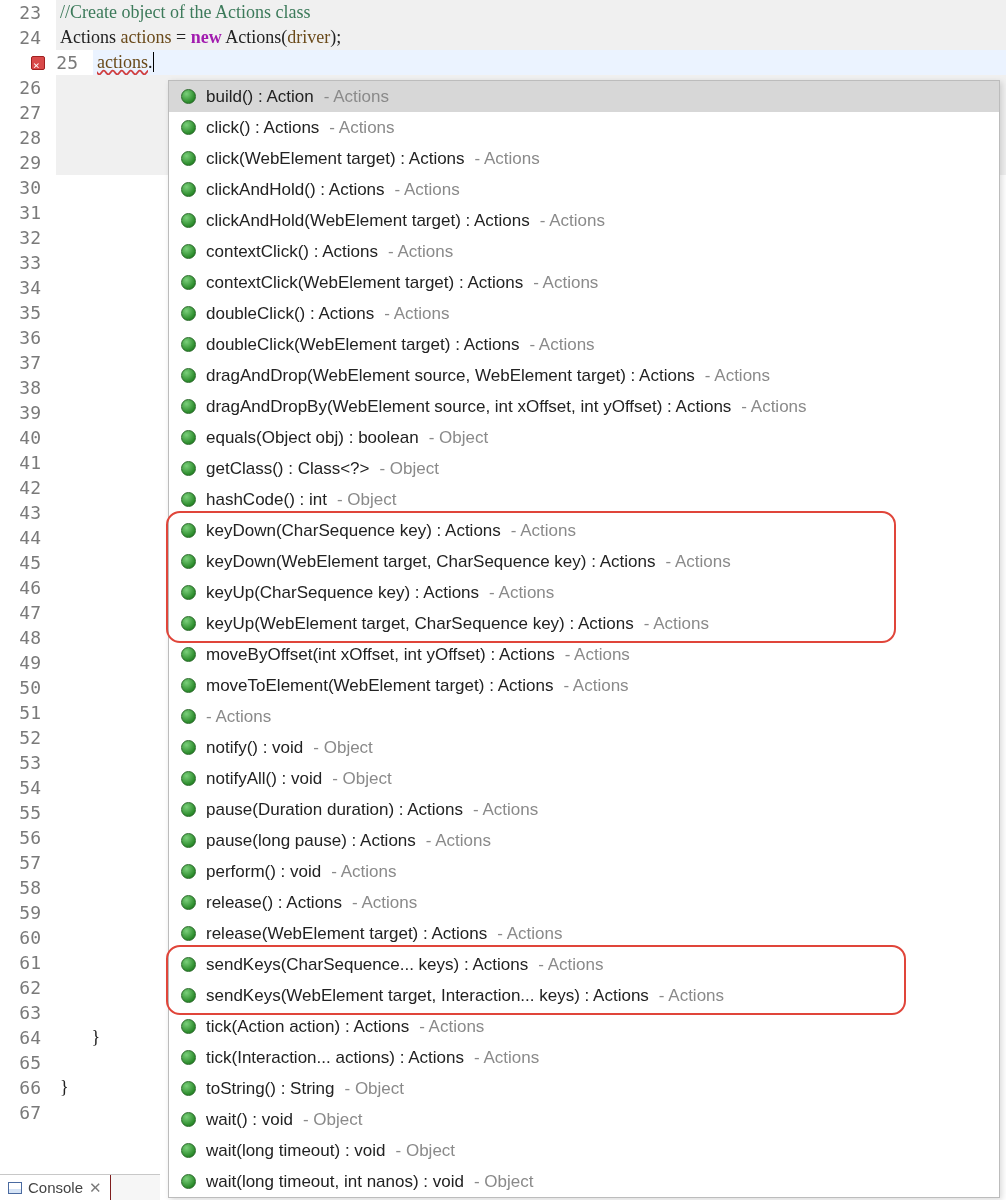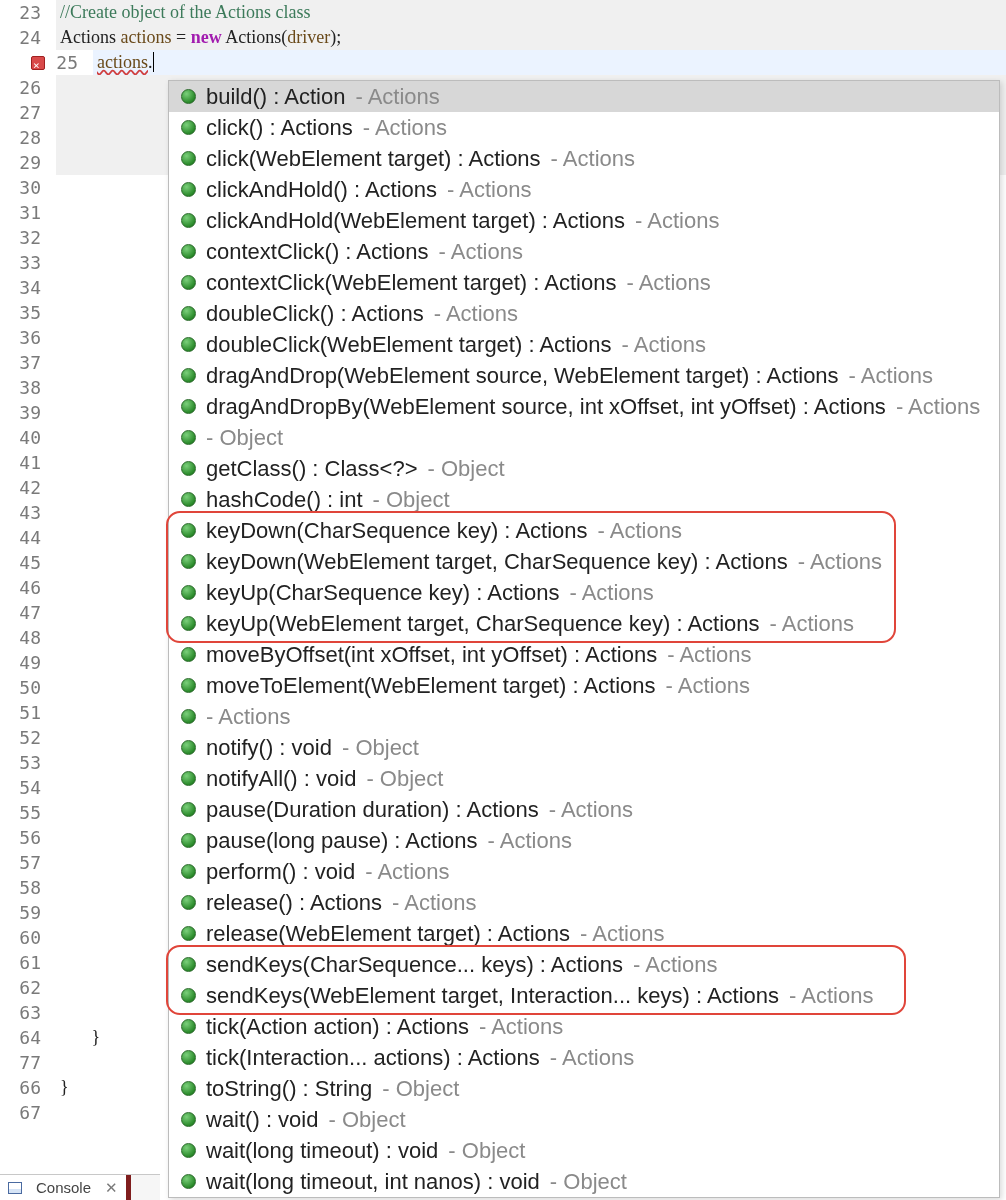--- a/index.html
+++ b/index.html
@@ -75,21 +75,21 @@
     border:1px solid #bcbcbc;
     box-shadow:2px 2px 6px rgba(0,0,0,.15);
     z-index:5;
   }
   .popup-row {
     display:flex;
     align-items:center;
     height:31px;
     padding:0 8px 0 12px;
     font-family:"Helvetica Neue", Arial, sans-serif;
-    font-size:22px;
+    font-size:17px;
     color:#222;
     gap:10px;
     cursor:default;
   }
   .popup-row.sel { background:#d7d7d7; }
   .pic {
     width:15px; height:15px;
     border-radius:50%;
     background:radial-gradient(circle at 35% 30%, #7bd07b 0%, #2a8a2a 70%, #176017 100%);
     border:1px solid #2a6a2a;
@@ -118,24 +118,24 @@
     background:#f6f6f6;
     display:flex;
     align-items:center;
     font-family:"Helvetica Neue", Arial, sans-serif;
     font-size:15px;
     color:#444;
   }
   .bottom-bar .tab {
     display:flex;
     align-items:center;
-    gap:14px;
+    gap:6px;
     padding:0 8px;
     height:100%;
-    border-right:5px solid #7f1d1d;
+    border-right:1px solid #7f1d1d;
     background:#fff;
   }
   .con-ic {
     width:14px; height:12px;
     border:1px solid #4a6aa0;
     background:linear-gradient(#ffffff 55%, #d6e4f6 55%);
   }
 </style>
 </head>
 <body>
@@ -303,21 +303,21 @@
     </div>
     <div class="editor-row">
       <div class="gutter">63</div>
       <div class="codecell"></div>
     </div>
     <div class="editor-row">
       <div class="gutter">64</div>
       <div class="codecell">       }</div>
     </div>
     <div class="editor-row">
-      <div class="gutter">77</div>
+      <div class="gutter">65</div>
       <div class="codecell"></div>
     </div>
     <div class="editor-row">
       <div class="gutter">66</div>
       <div class="codecell">}</div>
     </div>
     <div class="editor-row">
       <div class="gutter">67</div>
       <div class="codecell"></div>
     </div>
@@ -374,20 +374,21 @@
       <span class="sig">dragAndDrop(WebElement source, WebElement target) : Actions</span>
       <span class="origin">Actions</span>
     </div>
     <div class="popup-row">
       <span class="pic"></span>
       <span class="sig">dragAndDropBy(WebElement source, int xOffset, int yOffset) : Actions</span>
       <span class="origin">Actions</span>
     </div>
     <div class="popup-row">
       <span class="pic"></span>
+      <span class="sig">equals(Object obj) : boolean</span>
       <span class="origin">Object</span>
     </div>
     <div class="popup-row">
       <span class="pic"></span>
       <span class="sig">getClass() : Class&lt;?&gt;</span>
       <span class="origin">Object</span>
     </div>
     <div class="popup-row">
       <span class="pic"></span>
       <span class="sig">hashCode() : int</span>

